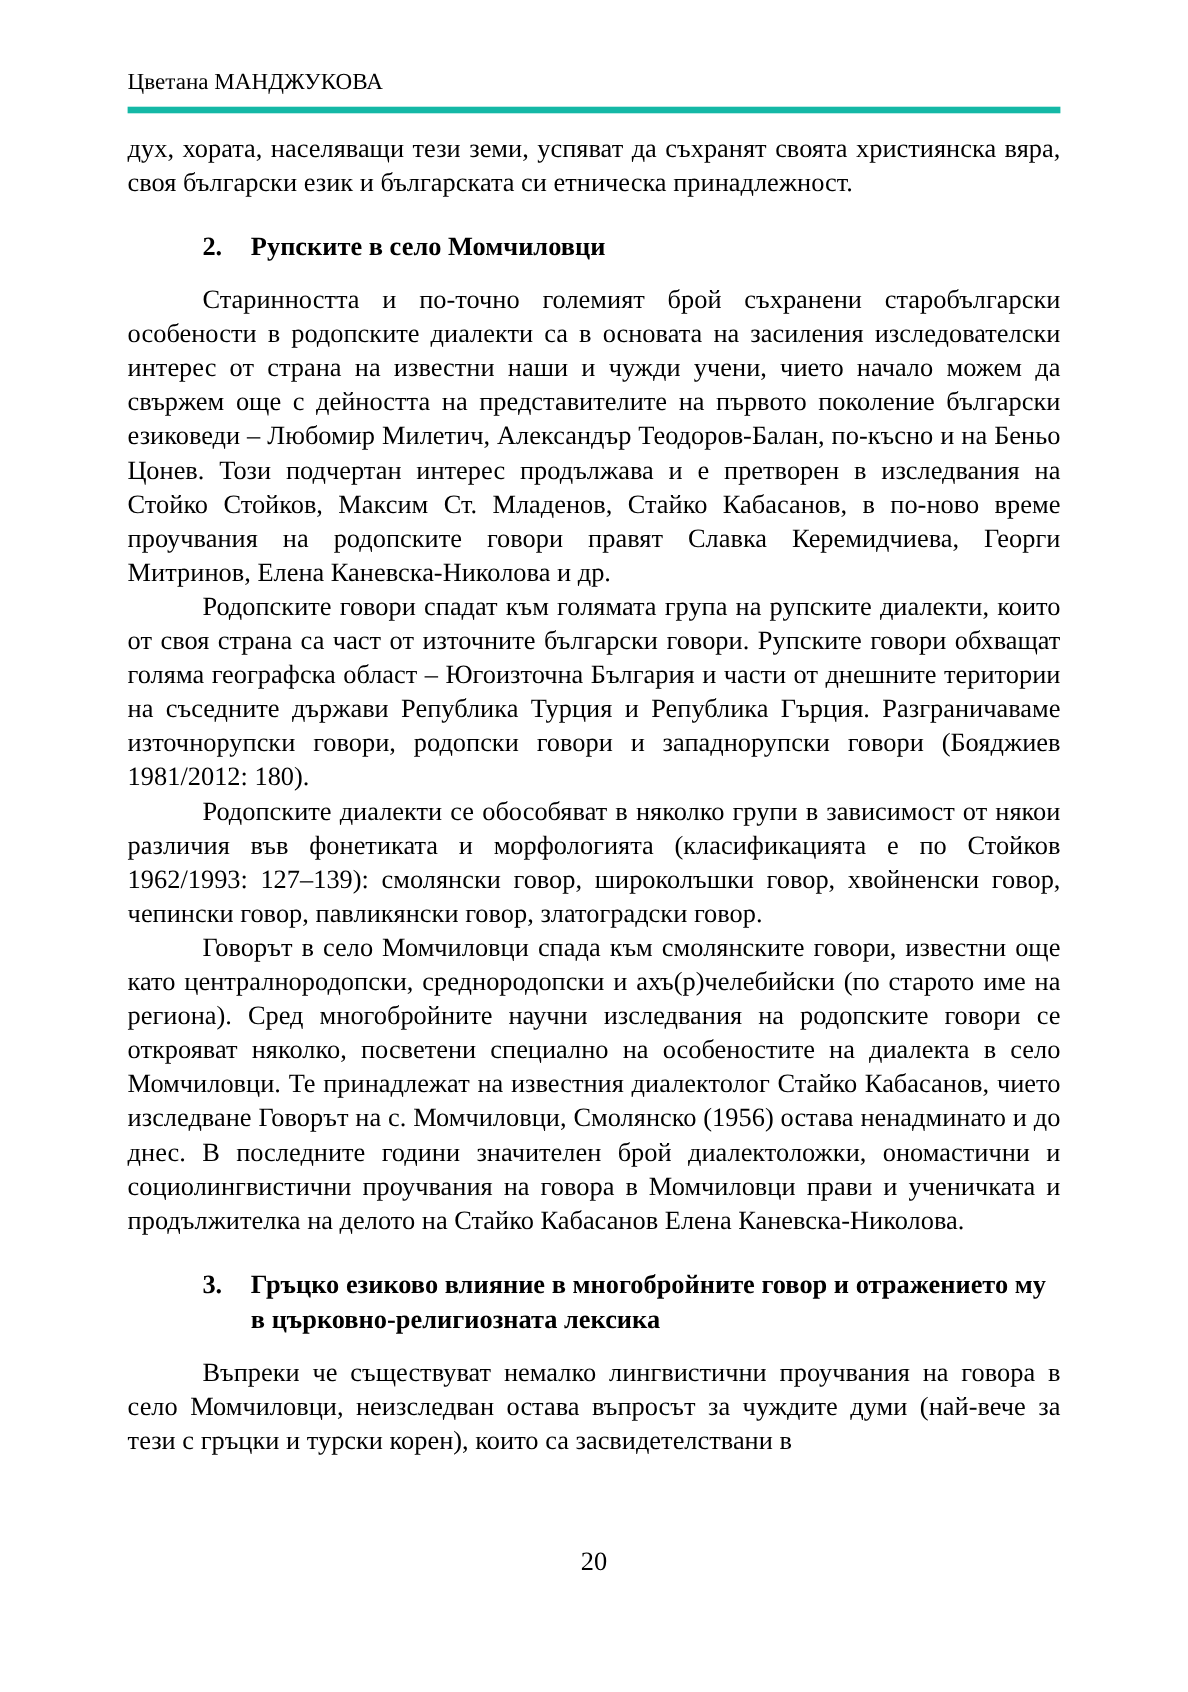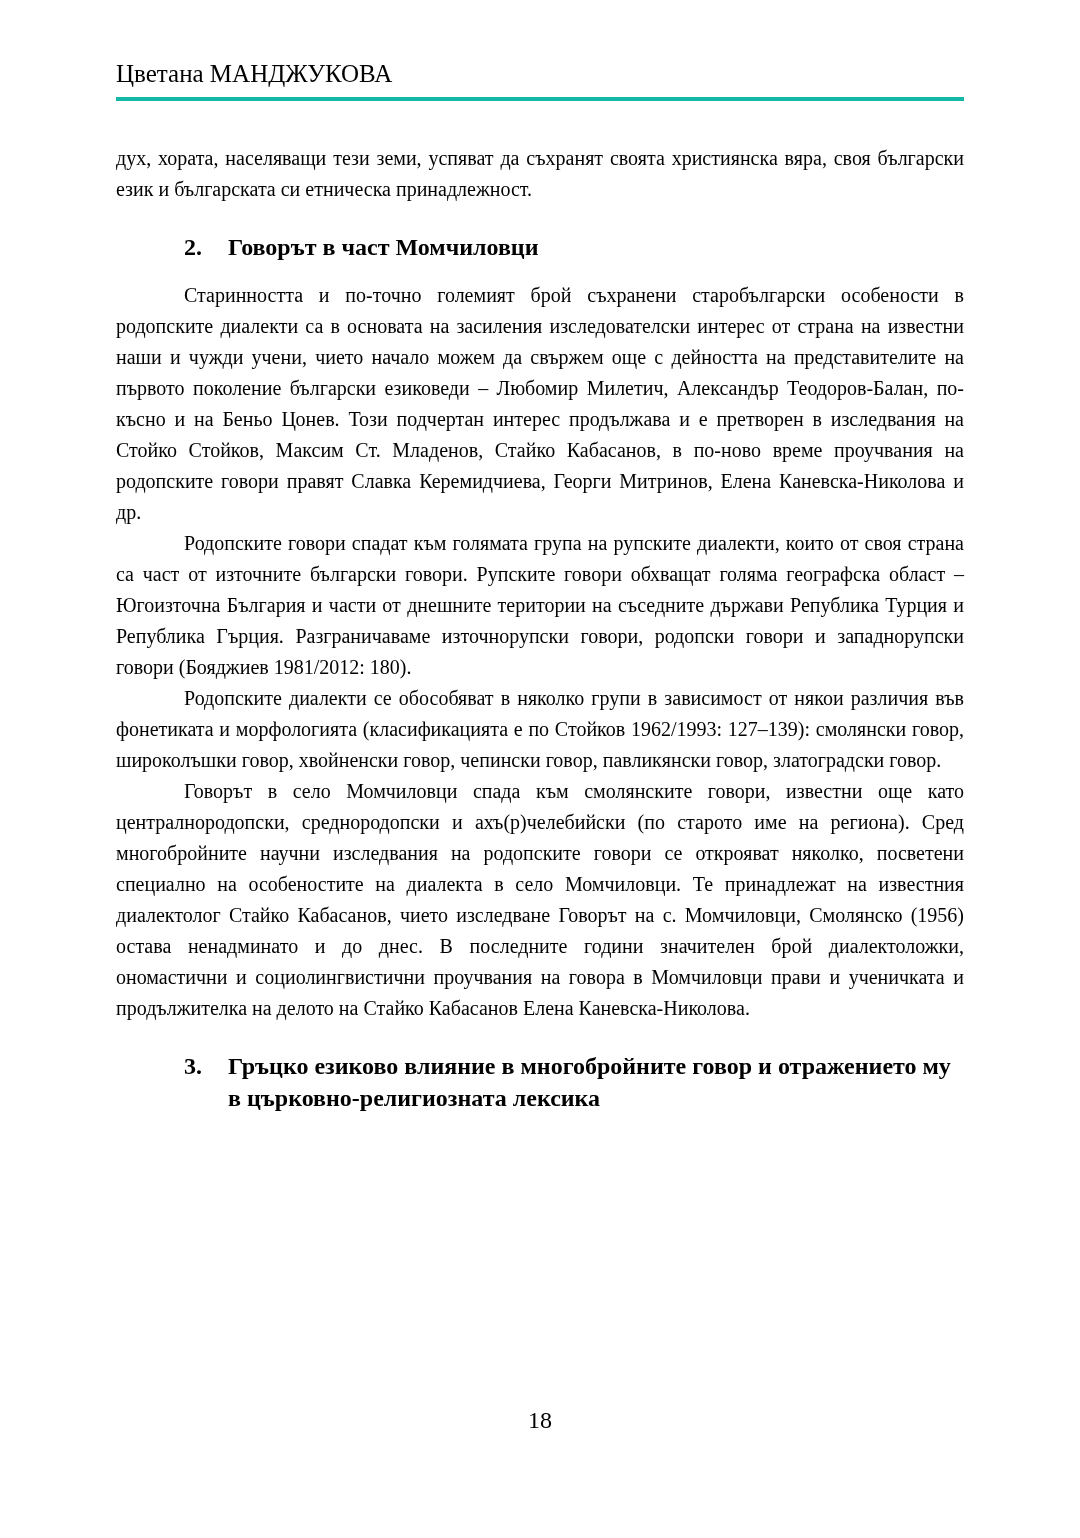--- a/index.html
+++ b/index.html
@@ -13,28 +13,28 @@
     height: 1538px;
     margin: 0 auto;
     background: #ffffff;
     box-sizing: border-box;
     padding: 62px 116px 0 116px;
     font-family: "Liberation Serif", "DejaVu Serif", serif;
     color: #000000;
     overflow: hidden;
   }
   .running-head {
-    font-size: 25px;
+    font-size: 21px;
     line-height: 24px;
-    border-bottom: 4px solid #14b8a6;
+    border-bottom: 6px solid #14b8a6;
     padding-bottom: 11px;
-    margin-bottom: 42px;
+    margin-bottom: 18px;
   }
   .doc-body .para {
-    font-size: 20px;
+    font-size: 24px;
     line-height: 31px;
     text-align: justify;
     margin: 0;
   }
   .doc-body .para.indent {
     text-indent: 68px;
   }
   .doc-body .heading {
     display: flex;
     font-size: 24px;
@@ -67,26 +67,27 @@
 
 <div class="page">
   <div class="running-head">
     <span>Цветана МАНДЖУКОВА</span>
   </div>
 
   <div class="doc-body" id="doc-body">
       <p class="para"><span>дух, хората, населяващи тези земи, успяват да съхранят своята християнска вяра, своя български език и българската си етническа принадлежност.</span></p>
       <div class="heading">
         <span class="h-num">2.</span>
-        <span class="h-text">Говорът в част Момчиловци</span>
+        <span class="h-text">Рупските в село Момчиловци</span>
       </div>
       <p class="para indent"><span>Старинността и по-точно големият брой съхранени старобългарски особености в родопските диалекти са в основата на засиления изследователски интерес от страна на известни наши и чужди учени, чието начало можем да свържем още с дейността на представителите на първото поколение български езиковеди – Любомир Милетич, Александър Теодоров-Балан, по-късно и на Беньо Цонев. Този подчертан интерес продължава и е претворен в изследвания на Стойко Стойков, Максим Ст. Младенов, Стайко Кабасанов, в по-ново време проучвания на родопските говори правят Славка Керемидчиева, Георги Митринов, Елена Каневска-Николова и др.</span></p>
       <p class="para indent"><span>Родопските говори спадат към голямата група на </span><span class="italic">рупските диалекти</span><span>, които от своя страна са част от </span><span class="italic">източните български говори</span><span>. Рупските говори обхващат голяма географска област – Югоизточна България и части от днешните територии на съседните държави Република Турция и Република Гърция. Разграничаваме </span><span class="italic">източнорупски говори</span><span>, </span><span class="italic">родопски говори</span><span> и </span><span class="italic">западнорупски говори</span><span> (Бояджиев 1981/2012: 180).</span></p>
       <p class="para indent"><span>Родопските диалекти се обособяват в няколко групи в зависимост от някои различия във фонетиката и морфологията (класификацията е по Стойков 1962/1993: 127–139): </span><span class="italic">смолянски говор</span><span>, </span><span class="italic">широколъшки говор</span><span>, </span><span class="italic">хвойненски говор</span><span>, </span><span class="italic">чепински говор</span><span>, </span><span class="italic">павликянски говор</span><span>,  </span><span class="italic">златоградски говор</span><span>.</span></p>
       <p class="para indent"><span>Говорът в село Момчиловци спада към смолянските говори, известни още като централнородопски, среднородопски и ахъ(р)челебийски (по старото име на региона). Сред многобройните научни изследвания на родопските говори се открояват няколко, посветени специално на особеностите на диалекта в село Момчиловци. Те принадлежат на известния диалектолог Стайко Кабасанов, чието изследване </span><span class="italic">Говорът на с. Момчиловци, Смолянско</span><span> (1956) остава ненадминато и до днес. В последните години значителен брой диалектоложки, ономастични и социолингвистични проучвания на говора в Момчиловци прави и ученичката и продължителка на делото на Стайко Кабасанов Елена Каневска-Николова.</span></p>
       <div class="heading">
         <span class="h-num">3.</span>
         <span class="h-text">Гръцко езиково влияние в многобройните говор и отражението му в църковно-религиозната лексика</span>
       </div>
+      <p class="para indent"><span>Въпреки че съществуват немалко лингвистични проучвания на говора в село Момчиловци, неизследван остава въпросът за чуждите думи (най-вече за тези с гръцки и турски корен), които са засвидетелствани в</span></p>
     </div>
 
-  <div class="page-number">18</div>
+  <div class="page-number">20</div>
 </div>
 
 </body></html>

